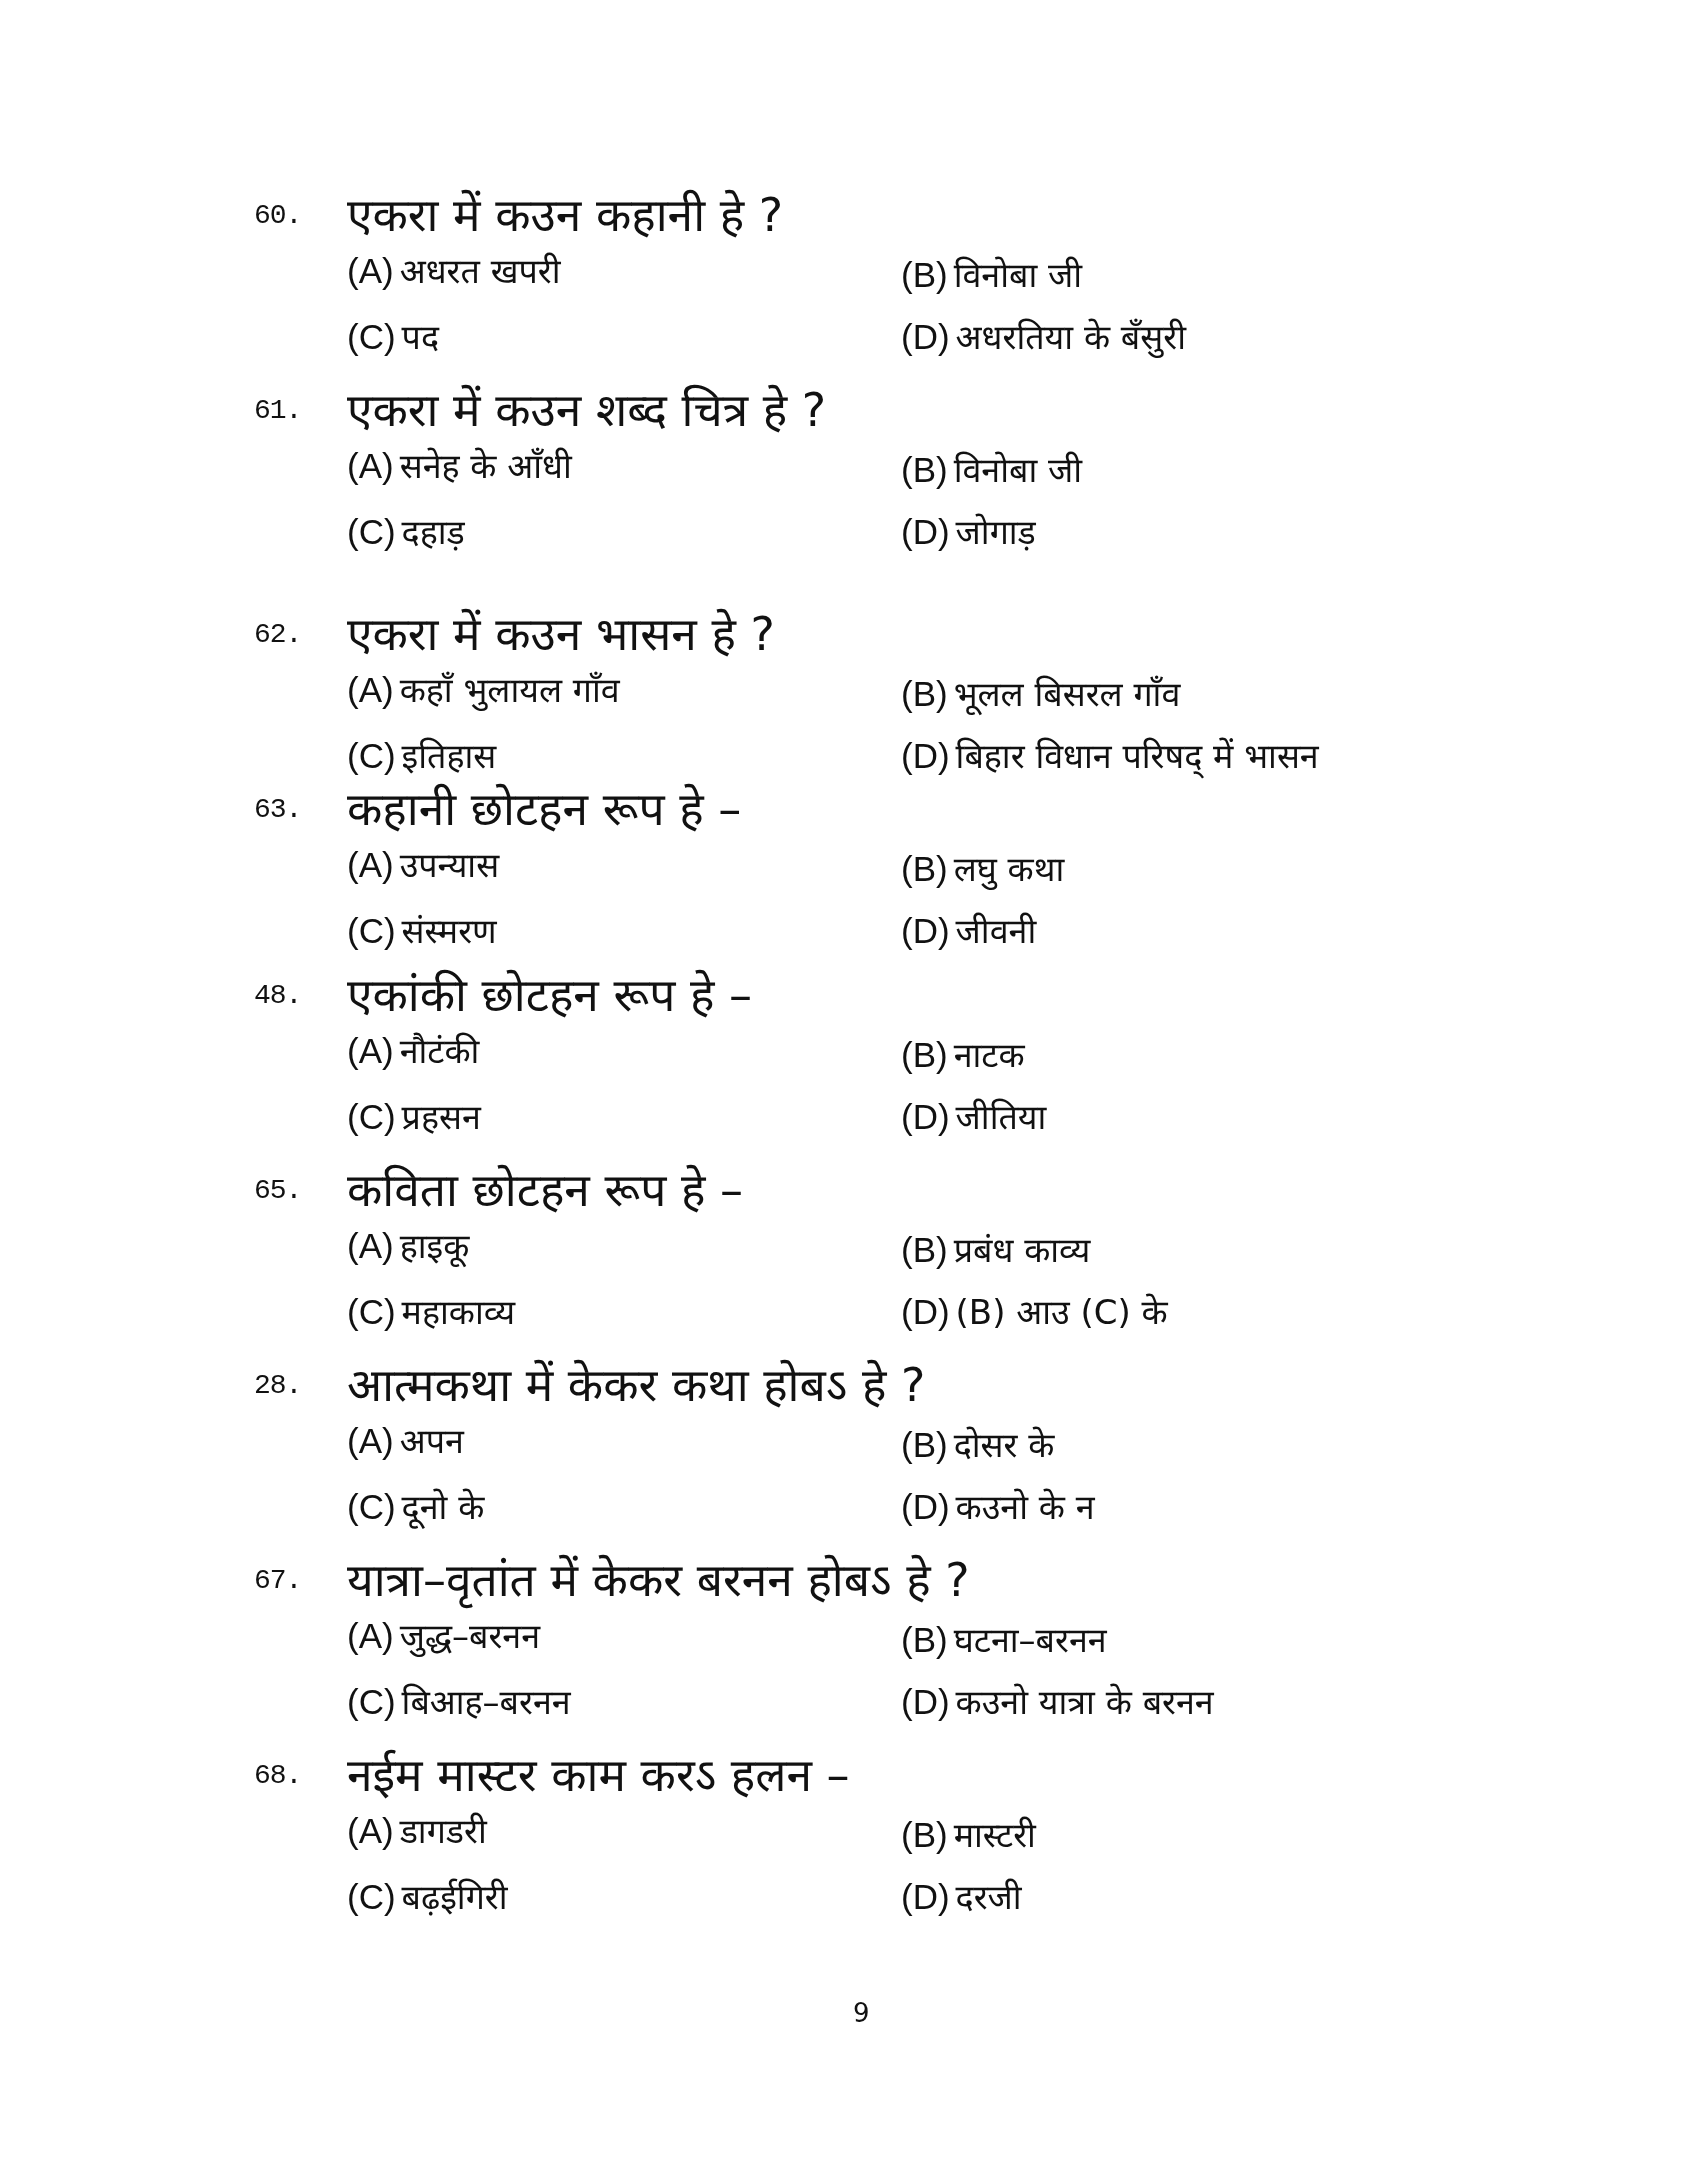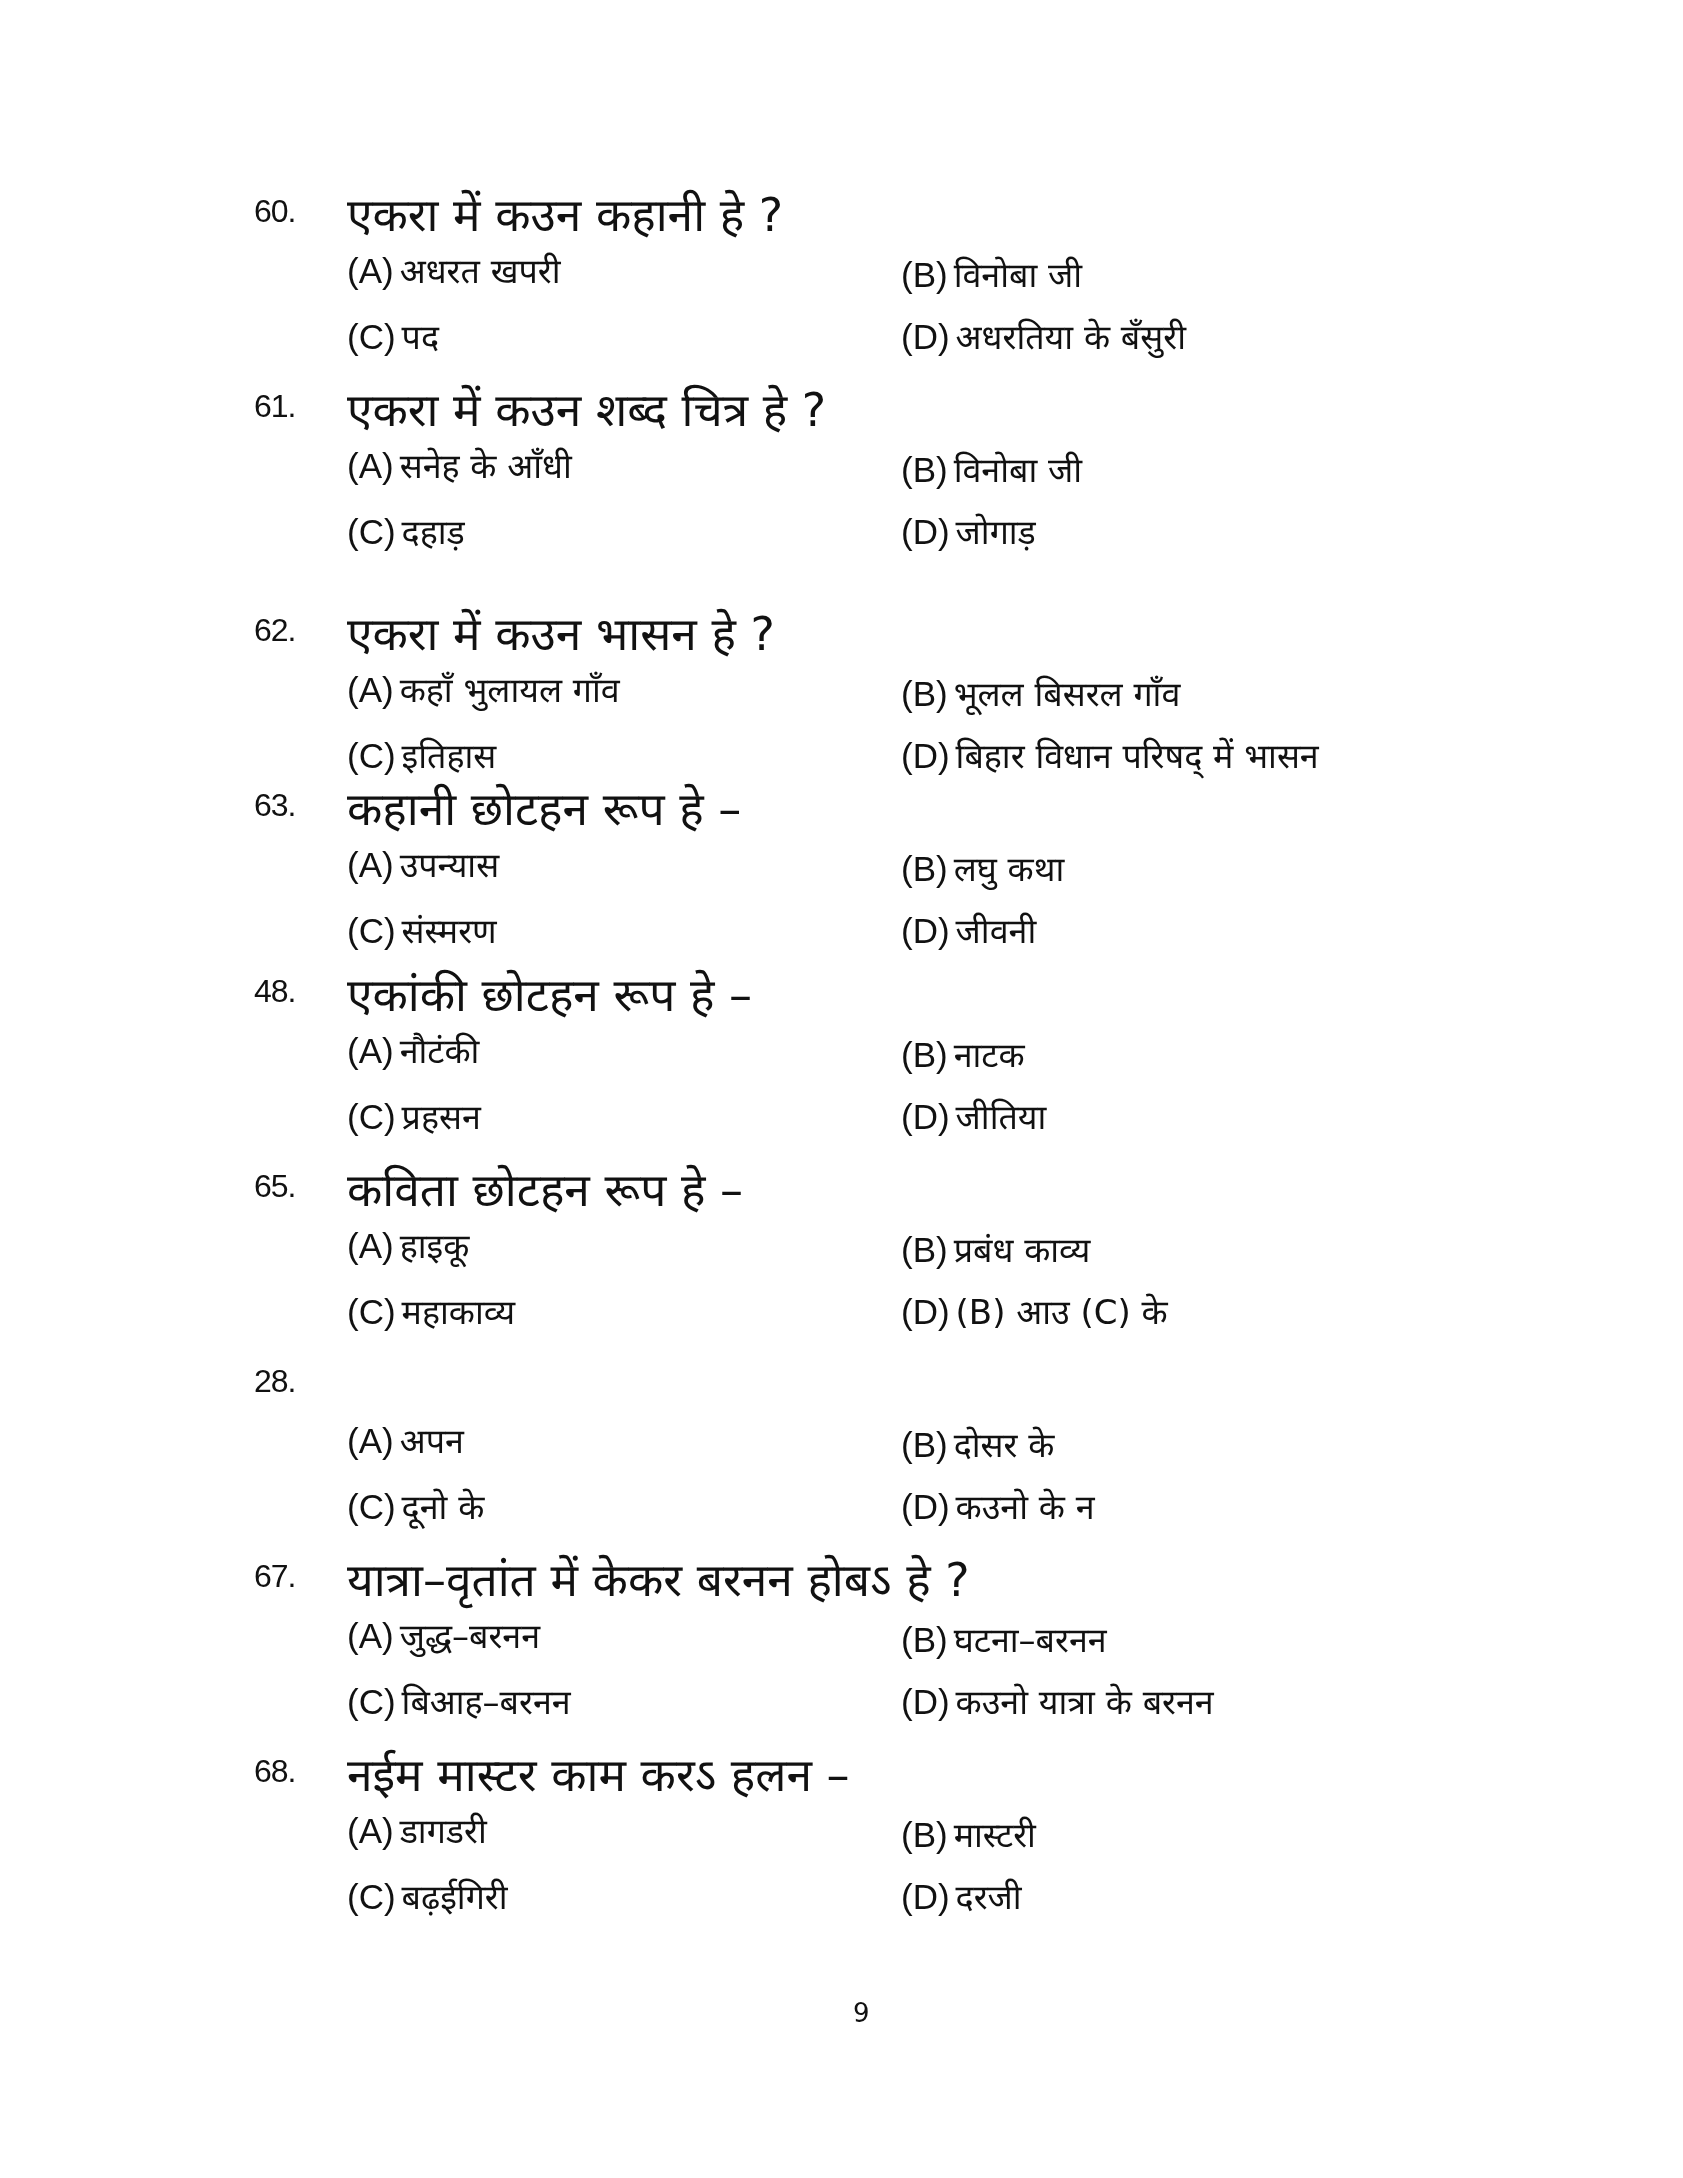--- a/index.html
+++ b/index.html
@@ -30,23 +30,24 @@
   .q-row {
     position: absolute;
     left: 0;
     top: 0;
     height: 50px;
     width: 1683px;
   }
   .q-num {
     position: absolute;
     left: 254px;
-    top: 15px;
-    font-size: 32px;
+    top: 22px;
+    font-size: 28px;
     letter-spacing: -1px;
+    font-family: Liberation Mono, monospace;
   }
   .q-text {
     position: absolute;
     left: 347px;
     top: 4px;
     font-size: 46px;
     font-family: "DejaVu Sans", sans-serif;
     white-space: nowrap;
   }
   .opt {
@@ -142,20 +143,21 @@
     </div>
     <div class="opt opt-a"><span class="letter">(A)</span><span class="txt">हाइकू</span></div>
     <div class="opt opt-b"><span class="letter">(B)</span><span class="txt">प्रबंध काव्य</span></div>
     <div class="opt opt-c"><span class="letter">(C)</span><span class="txt">महाकाव्य</span></div>
     <div class="opt opt-d"><span class="letter">(D)</span><span class="txt">(B) आउ (C) के</span></div>
   </div>
 
   <div class="question" style="top:1348px;">
     <div class="q-row">
       <span class="q-num">28.</span>
+      <span class="q-text">आत्मकथा में केकर कथा होबऽ हे ?</span>
     </div>
     <div class="opt opt-a"><span class="letter">(A)</span><span class="txt">अपन</span></div>
     <div class="opt opt-b"><span class="letter">(B)</span><span class="txt">दोसर के</span></div>
     <div class="opt opt-c"><span class="letter">(C)</span><span class="txt">दूनो के</span></div>
     <div class="opt opt-d"><span class="letter">(D)</span><span class="txt">कउनो के न</span></div>
   </div>
 
   <div class="question" style="top:1543px;">
     <div class="q-row">
       <span class="q-num">67.</span>

